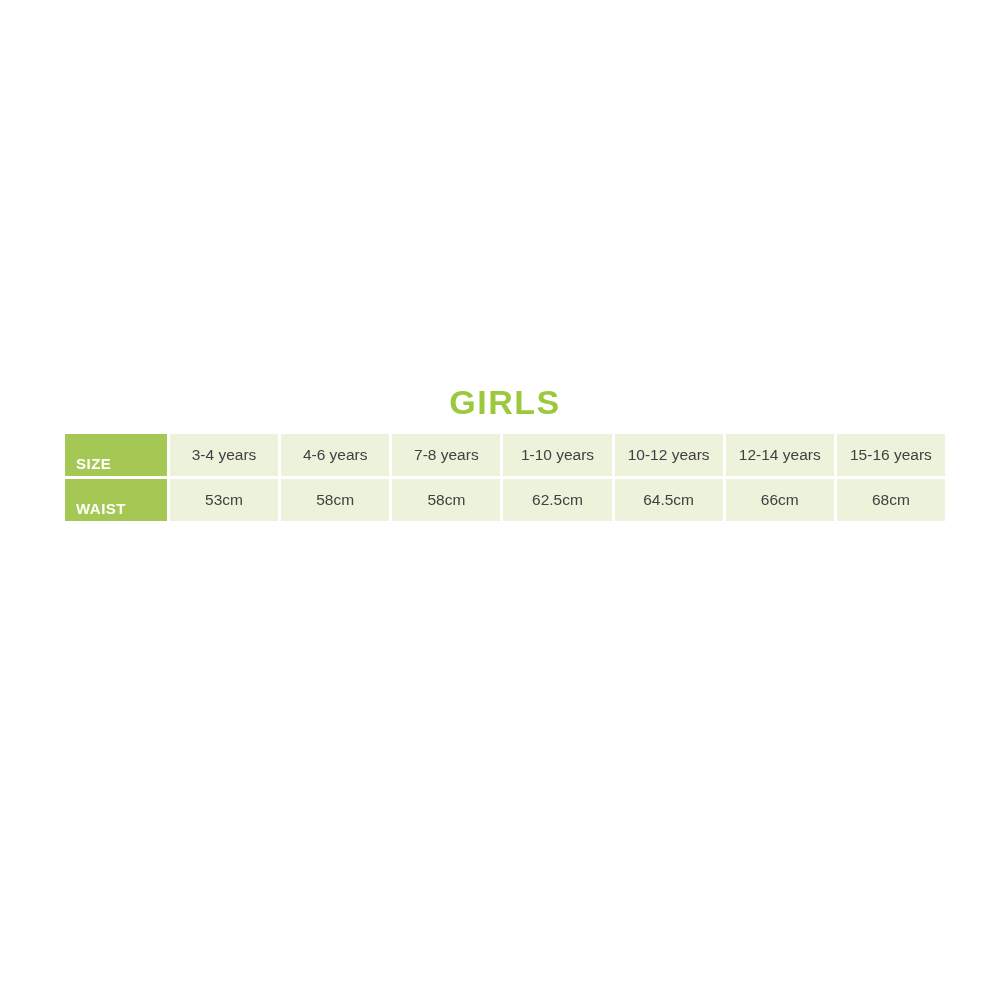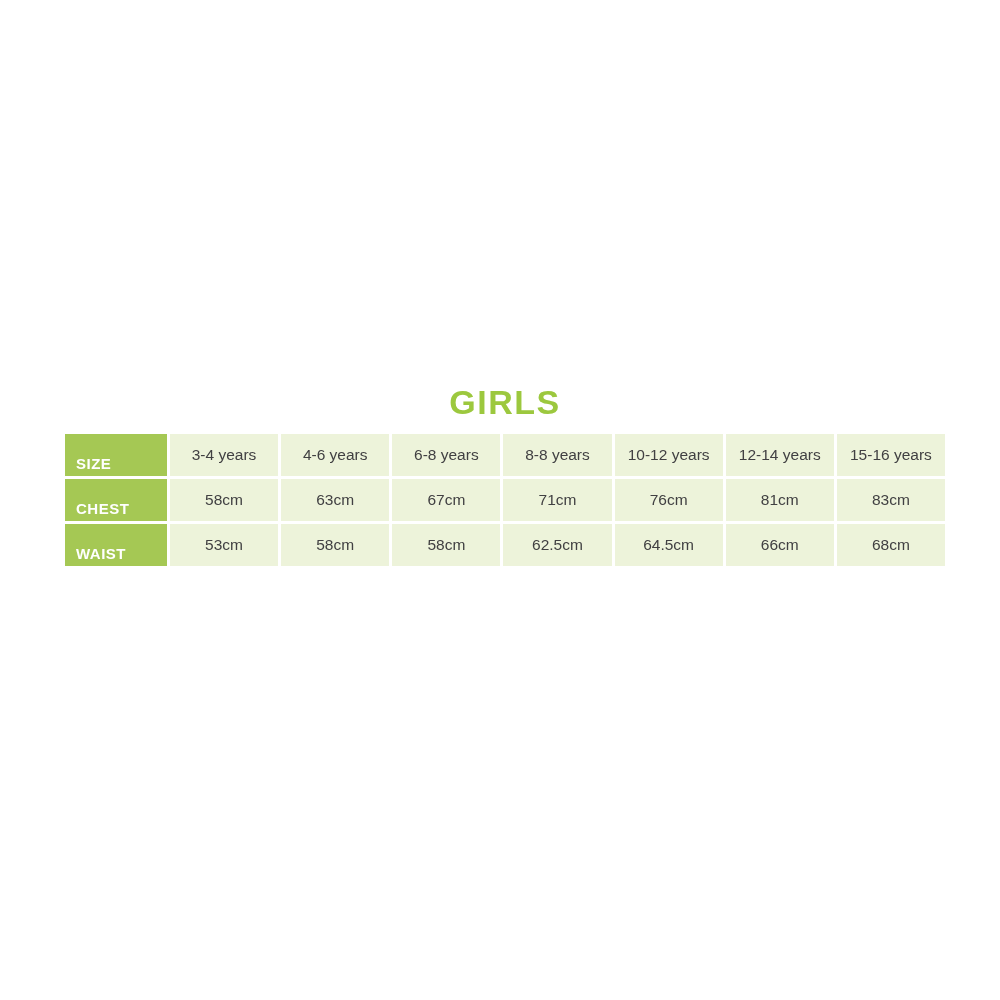--- a/index.html
+++ b/index.html
@@ -74,35 +74,25 @@
         <col>
         <col>
         <col>
         <col>
     </colgroup>
     <tbody id="size-table-body">
         <tr>
           <th class="rowhead">SIZE</th>
           <td>3-4 years</td>
           <td>4-6 years</td>
-          <td>6-8 years</td>
-          <td>8-8 years</td>
+          <td>7-8 years</td>
+          <td>1-10 years</td>
           <td>10-12 years</td>
           <td>12-14 years</td>
           <td>15-16 years</td>
-        </tr>
-        <tr>
-          <th class="rowhead">CHEST</th>
-          <td>58cm</td>
-          <td>63cm</td>
-          <td>67cm</td>
-          <td>71cm</td>
-          <td>76cm</td>
-          <td>81cm</td>
-          <td>83cm</td>
         </tr>
         <tr>
           <th class="rowhead">WAIST</th>
           <td>53cm</td>
           <td>58cm</td>
           <td>58cm</td>
           <td>62.5cm</td>
           <td>64.5cm</td>
           <td>66cm</td>
           <td>68cm</td>

